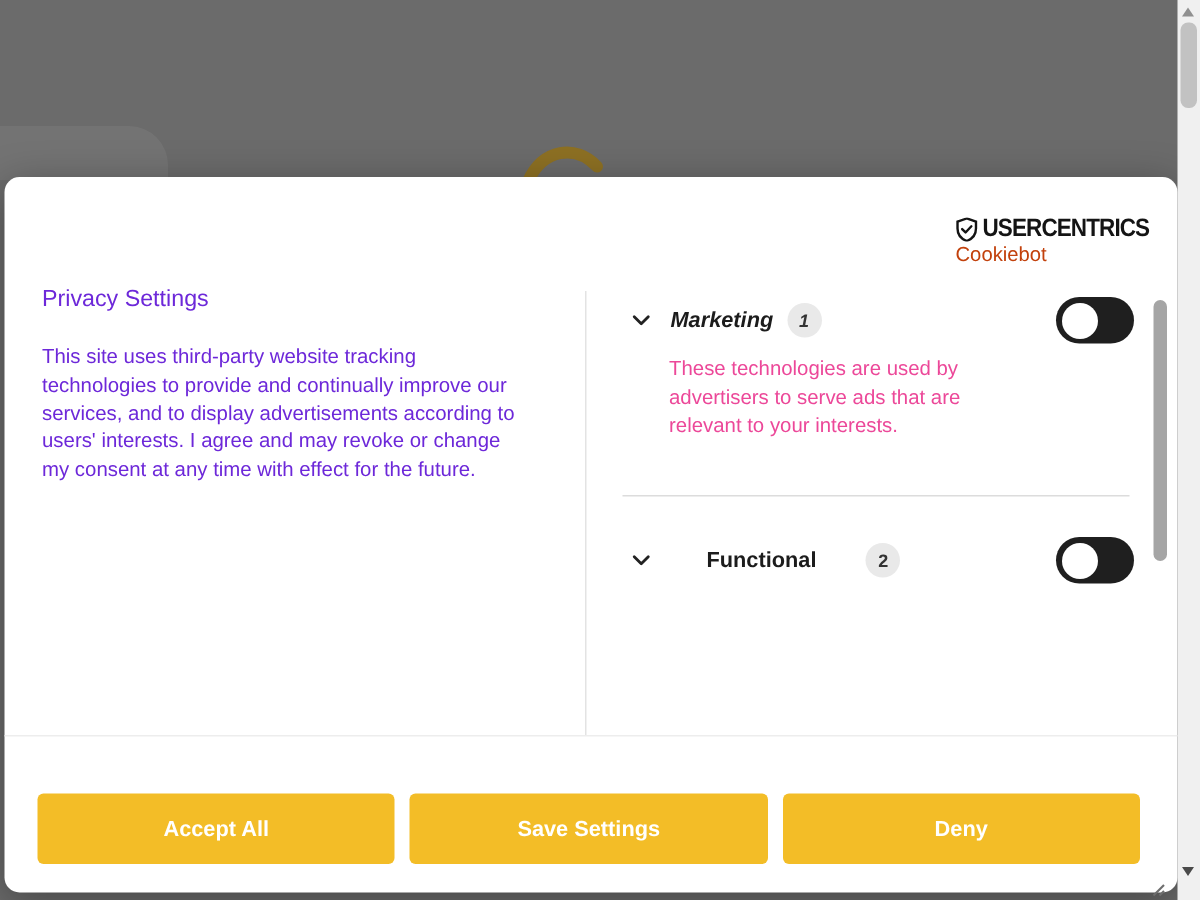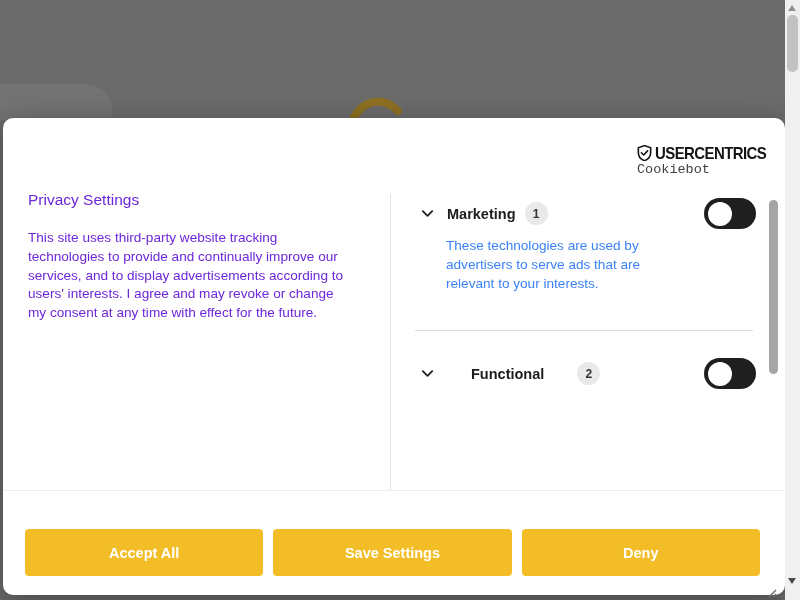--- a/index.html
+++ b/index.html
@@ -24,40 +24,40 @@
     border-top:6px solid #4a4a4a; }
 
   
   .modal { position:absolute; left:3px; top:118px; width:782px; height:477px;
     background:#ffffff; border-radius:10px; box-shadow:0 6px 28px rgba(0,0,0,0.35); z-index:2; }
 
   .logo { position:absolute; left:634px; top:26px; width:130px; }
   .logo-row { display:flex; align-items:center; gap:3px; }
   .logo-brand { font-size:15px; font-weight:700; letter-spacing:-0.6px; color:#141414;
     transform:scaleY(1.12); transform-origin:left center; }
-  .logo-product { font-size:13.5px; color:#404040; margin-top:1px;font-family:Liberation Mono, monospace; }
+  .logo-product { font-size:13.5px; color:#c2410c; margin-top:1px; }
 
   .dialog-title { position:absolute; left:25px; top:73px; font-size:15.5px; font-weight:400; color:#6d28d9; }
   .dialog-desc { position:absolute; left:25px; top:111px; width:322px; font-size:13.6px;
     line-height:18.8px; color:#6d28d9; }
 
   .v-divider { position:absolute; left:387px; top:76px; width:1px; height:296px; background:#e3e3e3; }
 
   .cat-header { position:absolute; left:412px; width:341px; height:31px; display:flex; align-items:center; }
   .cat-header .chev { margin-left:5px; display:flex; align-items:center; cursor:pointer; }
   .cat-name { margin-left:12px; font-size:14.5px; font-weight:700; color:#1c1c1c; }
   .cat-badge { margin-left:9px; width:23px; height:23px; border-radius:50%; background:#e9e9e9;
     color:#333333; font-size:12px; font-weight:700; display:flex; align-items:center; justify-content:center; }
   .toggle { margin-left:auto; width:52px; height:31px; border-radius:16px; background:#1f1f1f;
     position:relative; cursor:pointer; }
   .toggle .knob { position:absolute; left:4px; top:3.5px; width:24px; height:24px;
     border-radius:50%; background:#ffffff; }
-  .cat-desc { position:absolute; left:443px; width:242px; font-size:13.6px; line-height:18.8px; color:#3b82f6; }
+  .cat-desc { position:absolute; left:443px; width:242px; font-size:13.6px; line-height:18.8px; color:#ec4899; }
 
-  .sec1-header { top:80px; } .sec1-desc { top:119px; }
+  .sec1-header { top:80px;font-style:italic; } .sec1-desc { top:119px; }
   .h-sep { position:absolute; left:412px; top:212px; width:338px; height:1px; background:#dcdcdc; }
   .sec2-header { top:240px;gap:24px; } .sec2-desc { top:279px; }
 
   .modal-scroll-thumb { position:absolute; left:766px; top:82px; width:9px; height:174px;
     background:#a5a5a5; border-radius:5px; }
 
   .footer { position:absolute; left:0; top:372px; width:782px; height:105px; border-top:1px solid #ededed; }
   .btn-row { position:absolute; left:22px; top:38px; width:735px; display:flex; gap:10px; }
   .btn { flex:1; height:47px; border:none; border-radius:4px; background:#f3bd27;
     color:#ffffff; font-family:"Liberation Sans", sans-serif; font-size:14.5px; font-weight:700;

